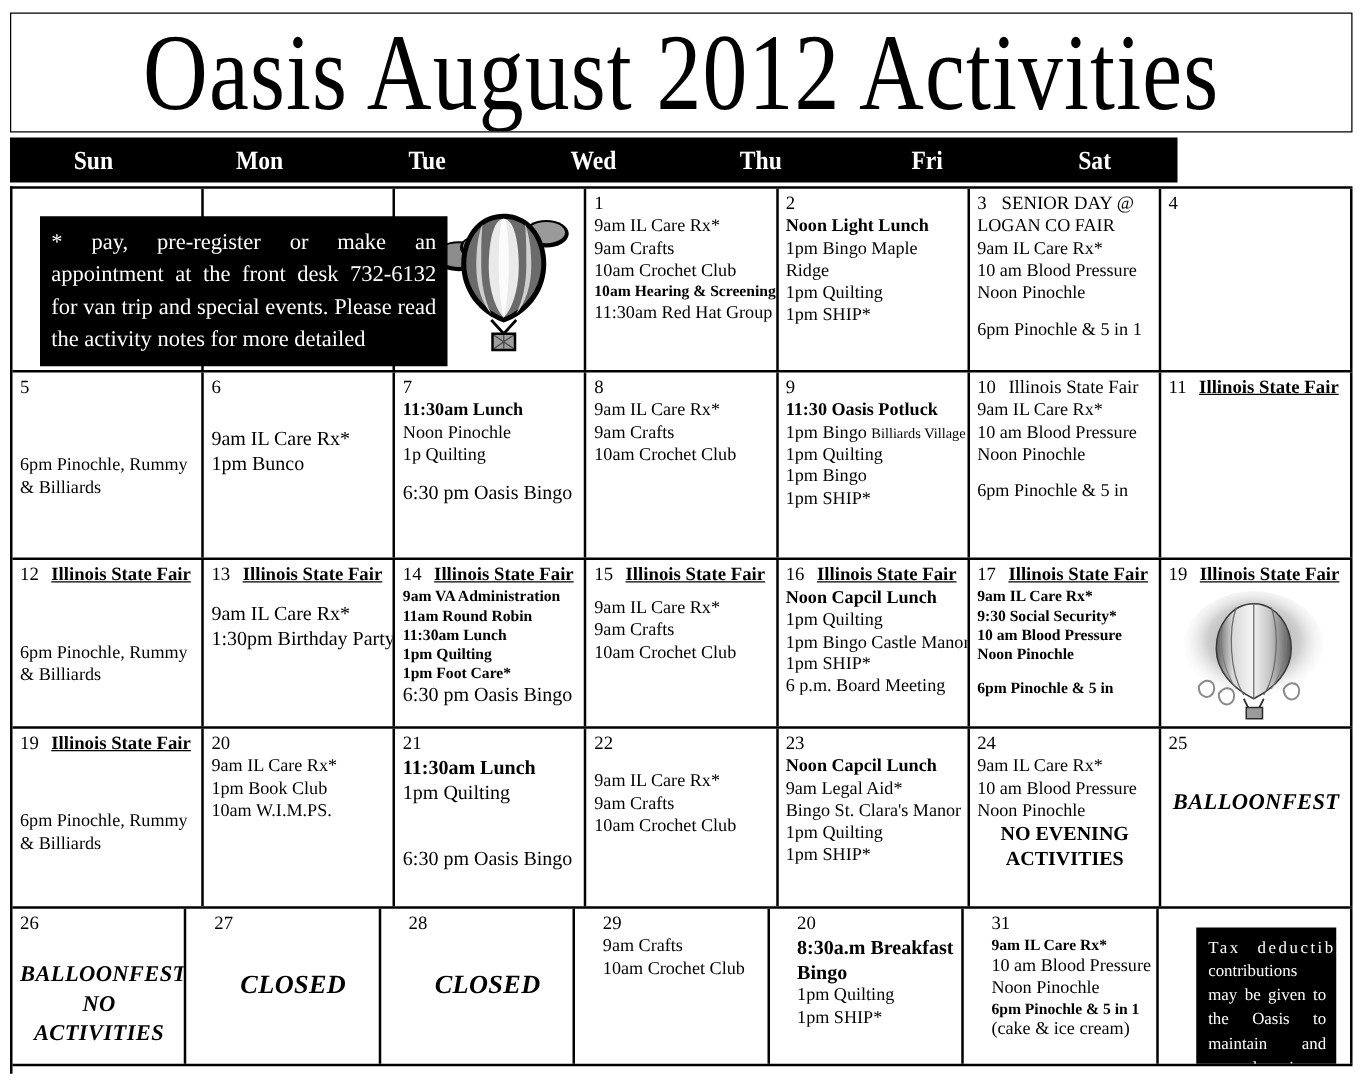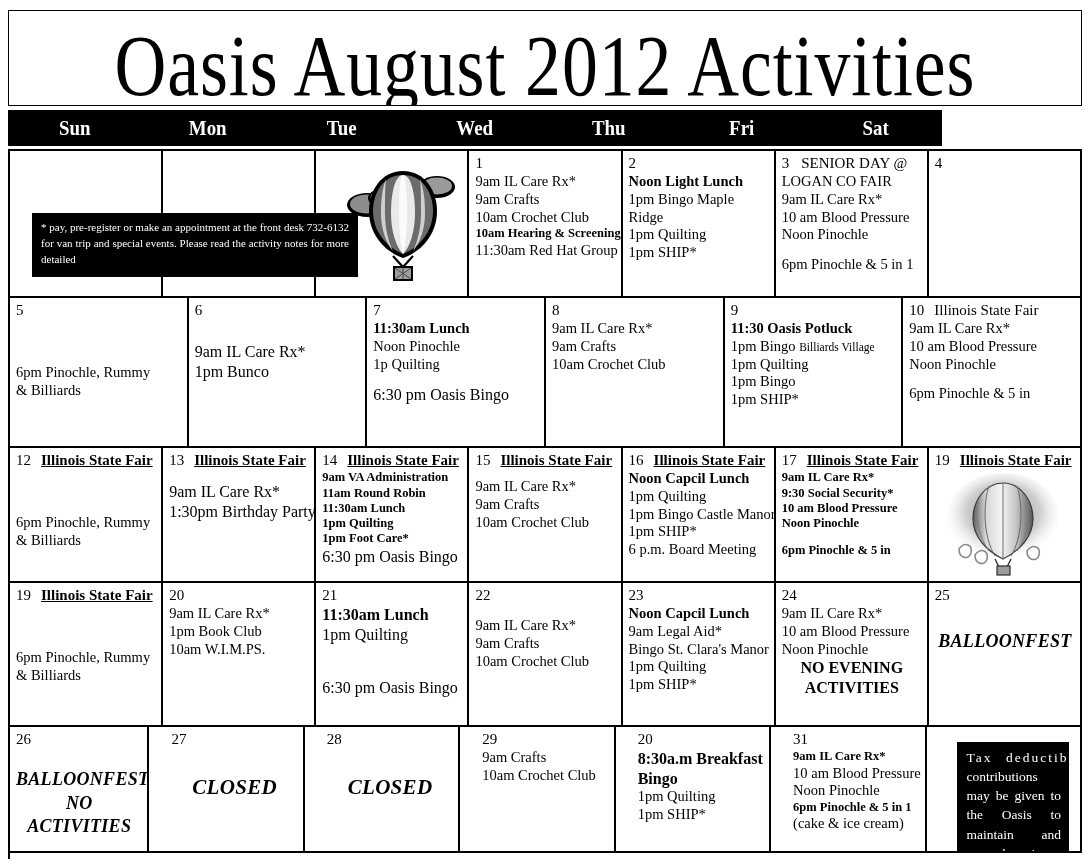--- a/index.html
+++ b/index.html
@@ -23,21 +23,21 @@
   
   .title-band {
     position: absolute;
     left: 8px;
     top: 10px;
     width: 1074px;
     height: 96px;
     border: 1px solid #000;
     box-sizing: border-box;
     display: flex;
-    align-items: flex-end;
+    align-items: center;
     justify-content: center;
     background: #fff;
     overflow: hidden;
   }
   .title-text {
     font-family: "Liberation Serif", "DejaVu Serif", serif;
     font-size: 78px;
     line-height: 1;
     letter-spacing: 1px;
     transform: scaleX(0.92) scaleY(1.12);
@@ -156,25 +156,24 @@
   
   .note-box {
     position: absolute;
     left: 22px;
     top: 22px;
     width: 326px;
     background: #000;
     color: #fff;
     padding: 7px 9px 9px 9px;
     box-sizing: border-box;
-    font-size: 11px;
+    font-size: 18px;
     line-height: 1.45;
     text-align: justify;
     z-index: 5;
-    margin-top: 40px;
   }
   .tax-box {
     margin: 12px 6px 0 8px;
     background: #000;
     color: #fff;
     padding: 6px 8px 8px 10px;
     font-size: 13.5px;
     line-height: 1.42;
     text-align: justify;
     box-sizing: border-box;
@@ -312,20 +311,25 @@
       </div>
       <div class="day">
         <div class="hdr-line">
           <span class="daynum">10</span><span class="fair-plain">Illinois State Fair</span>
         </div>
         <div class="ev">9am IL Care Rx*</div>
         <div class="ev">10 am Blood Pressure</div>
         <div class="ev">Noon Pinochle</div>
         <div class="gap"></div>
         <div class="ev">6pm Pinochle &amp; 5 in</div>
+      </div>
+      <div class="day">
+        <div class="hdr-line">
+          <span class="daynum">11</span><span class="fair">Illinois State Fair</span>
+        </div>
       </div>
     </div>
 
     <div class="week w3">
       <div class="day">
         <div class="hdr-line">
           <span class="daynum">12</span><span class="fair">Illinois State Fair</span>
         </div>
         <div class="gap-lg"></div>
         <div class="gap-lg"></div>

